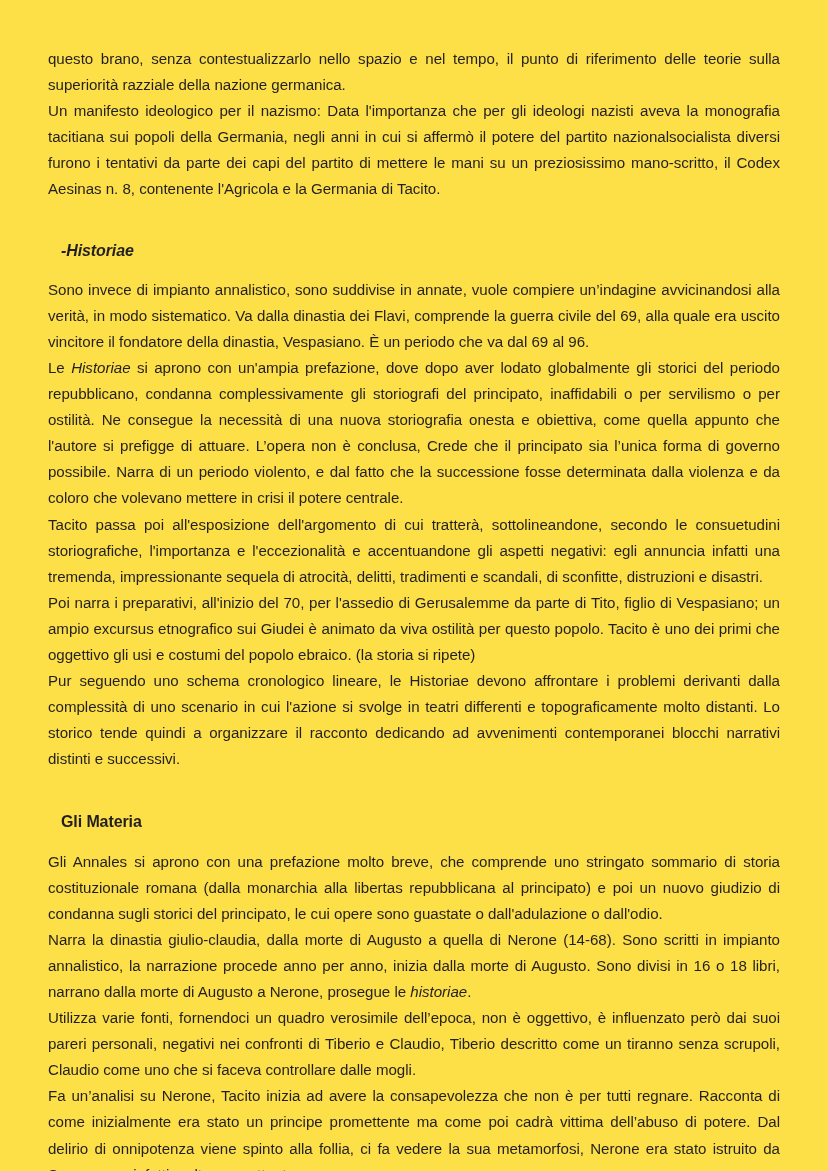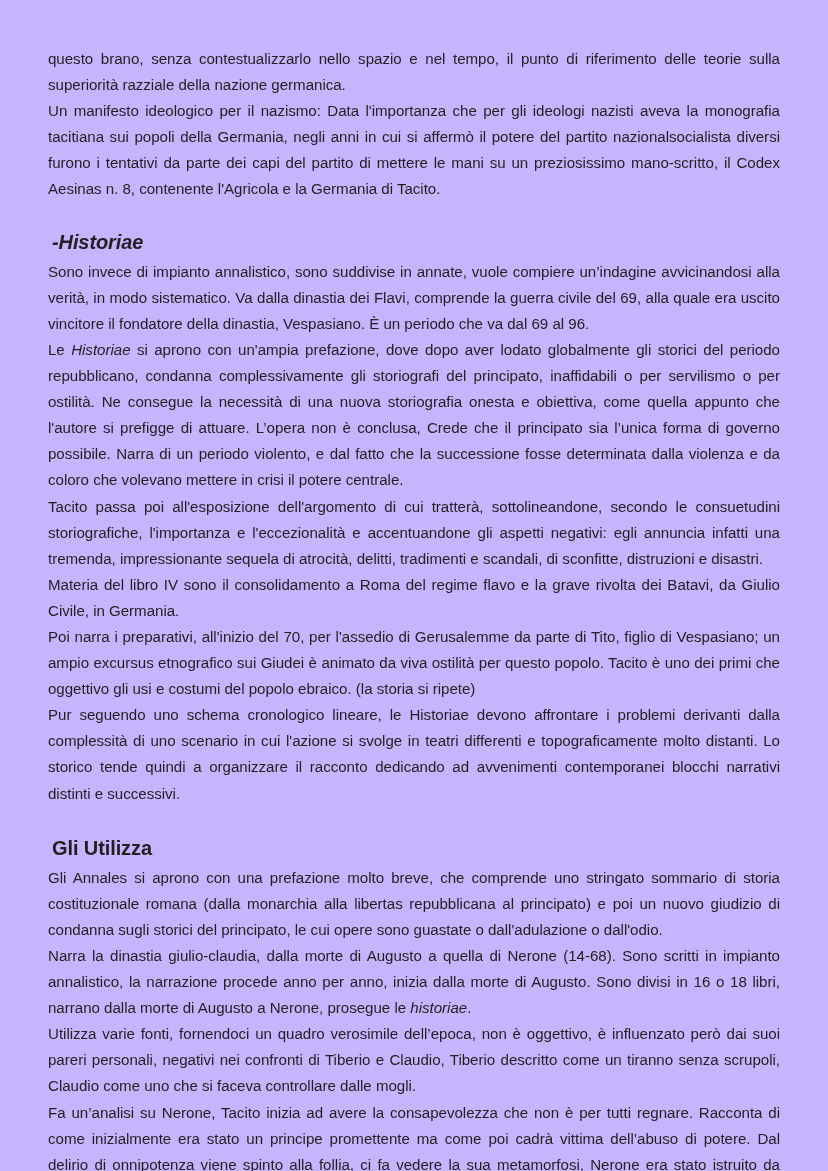--- a/index.html
+++ b/index.html
@@ -13,44 +13,44 @@
     font-family: "Liberation Sans", sans-serif;
     color: #231f20;
     -webkit-font-smoothing: antialiased;
   }
   .page {
     position: relative;
     width: 828px;
     height: 1171px;
     box-sizing: border-box;
     padding: 46px 48px 0 48px;
-    background: #c4b5fd;
+    background: #fde047;
   }
   .content {
     width: 732px;
   }
   p.para {
     margin: 0;
     padding: 0;
     font-size: 15.1px;
     line-height: 26.1px;
     text-align: justify;
     text-justify: inter-word;
     color: #231f20;
     letter-spacing: -0.02px;
     word-spacing: 0px;
     hyphens: none;
   }
   p.para.last-line-left {
     text-align-last: left;
   }
   h2.heading {
-    margin: 4px;
+    margin: 13px;
     padding: 0;
-    font-size: 20px;
+    font-size: 16px;
     line-height: 26.1px;
     font-weight: bold;
     color: #231f20;
     letter-spacing: -0.1px;
   }
   h2.heading.italic {
     font-style: italic;
   }
   .gap-before-heading {
     height: 22px;
@@ -76,29 +76,28 @@
 
     <h2 class="heading italic">-Historiae</h2>
 
     <p class="para last-line-left">Sono invece di impianto annalistico, sono suddivise in annate, vuole compiere un’indagine avvicinandosi alla verità, in modo sistematico. Va dalla dinastia dei Flavi, comprende la guerra civile del 69, alla quale era uscito vincitore il fondatore della dinastia, Vespasiano. È un periodo che va dal 69 al 96.</p>
 
     <p class="para last-line-left"><span>Le </span><em class="title-italic">Historiae</em><span> si aprono con un'ampia prefazione, dove dopo aver lodato globalmente gli storici del periodo repubblicano, condanna complessivamente gli storiografi del principato, inaffidabili o per servilismo o per ostilità. Ne consegue la necessità di una nuova storiografia onesta e obiettiva, come quella appunto che l'autore si prefigge di attuare. L’opera non è conclusa, Crede che il principato sia l’unica forma di governo possibile. Narra di un periodo violento, e dal fatto che la successione fosse determinata dalla violenza e da coloro che volevano mettere in crisi il potere centrale.</span></p>
 
     <p class="para last-line-left">Tacito passa poi all'esposizione dell'argomento di cui tratterà, sottolineandone, secondo le consuetudini storiografiche, l'importanza e l'eccezionalità e accentuandone gli aspetti negativi: egli annuncia infatti una tremenda, impressionante sequela di atrocità, delitti, tradimenti e scandali, di sconfitte, distruzioni e disastri.</p>
 
 
-    <p class="para last-line-left">Materia del libro IV sono il consolidamento a Roma del regime flavo e la grave rivolta dei Batavi, da Giulio Civile, in Germania.</p>
 
     <p class="para last-line-left">Poi narra i preparativi, all'inizio del 70, per l'assedio di Gerusalemme da parte di Tito, figlio di Vespasiano; un ampio excursus etnografico sui Giudei è animato da viva ostilità per questo popolo. Tacito è uno dei primi che oggettivo gli usi e costumi del popolo ebraico. (la storia si ripete)</p>
 
     <p class="para last-line-left">Pur seguendo uno schema cronologico lineare, le Historiae devono affrontare i problemi derivanti dalla complessità di uno scenario in cui l'azione si svolge in teatri differenti e topograficamente molto distanti. Lo storico tende quindi a organizzare il racconto dedicando ad avvenimenti contemporanei blocchi narrativi distinti e successivi.</p>
 
     <div class="gap-before-heading-2"></div>
 
-    <h2 class="heading">Gli Utilizza</h2>
+    <h2 class="heading">Gli Materia</h2>
 
     <p class="para last-line-left">Gli Annales si aprono con una prefazione molto breve, che comprende uno stringato sommario di storia costituzionale romana (dalla monarchia alla libertas repubblicana al principato) e poi un nuovo giudizio di condanna sugli storici del principato, le cui opere sono guastate o dall'adulazione o dall'odio.</p>
 
     <p class="para last-line-left"><span>Narra la dinastia giulio-claudia, dalla morte di Augusto a quella di Nerone (14-68). Sono scritti in impianto annalistico, la narrazione procede anno per anno, inizia dalla morte di Augusto. Sono divisi in 16 o 18 libri, narrano dalla morte di Augusto a Nerone, prosegue le </span><em class="title-italic">historiae</em><span>.</span></p>
 
     <p class="para last-line-left">Utilizza varie fonti, fornendoci un quadro verosimile dell’epoca, non è oggettivo, è influenzato però dai suoi pareri personali, negativi nei confronti di Tiberio e Claudio, Tiberio descritto come un tiranno senza scrupoli, Claudio come uno che si faceva controllare dalle mogli.</p>
 
     <p class="para last-line-left">Fa un’analisi su Nerone, Tacito inizia ad avere la consapevolezza che non è per tutti regnare. Racconta di come inizialmente era stato un principe promettente ma come poi cadrà vittima dell’abuso di potere. Dal delirio di onnipotenza viene spinto alla follia, ci fa vedere la sua metamorfosi, Nerone era stato istruito da Seneca, era infatti molto promettente.</p>
 
   </div>

